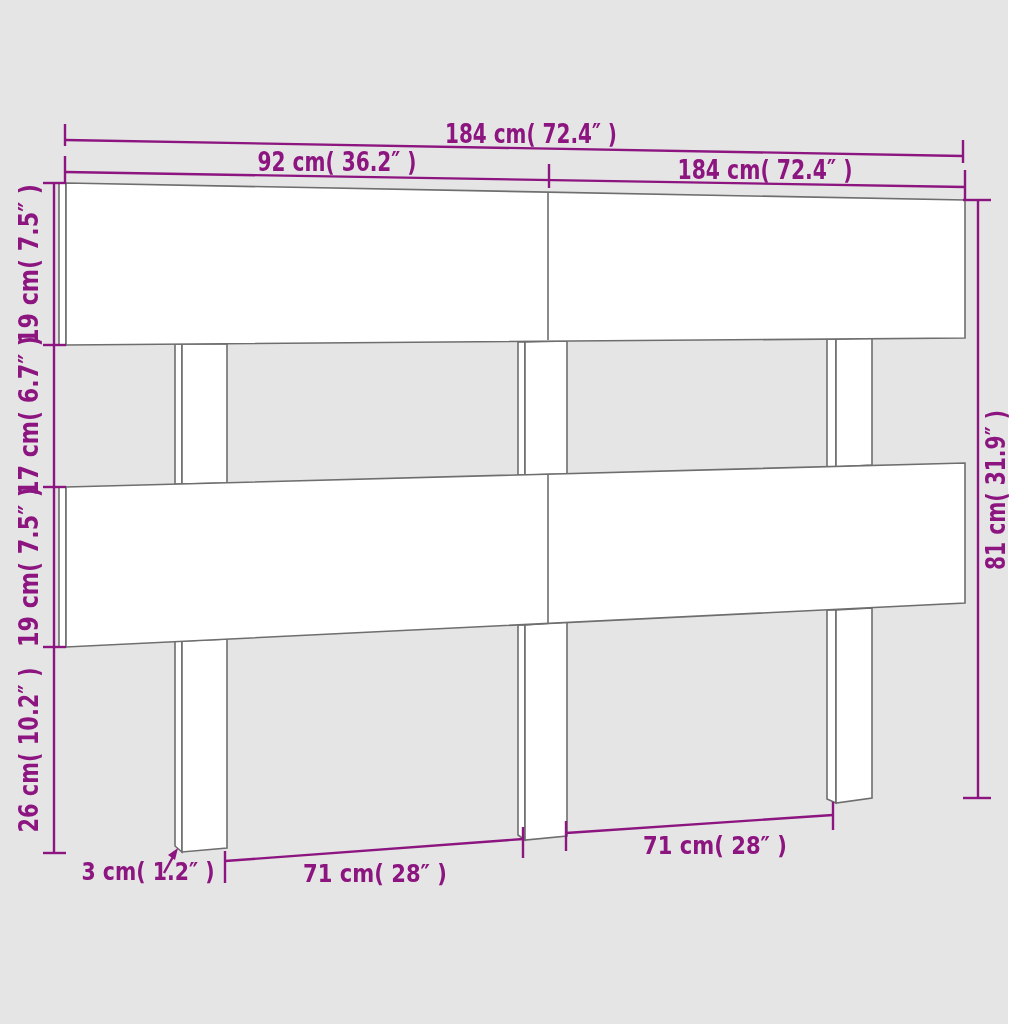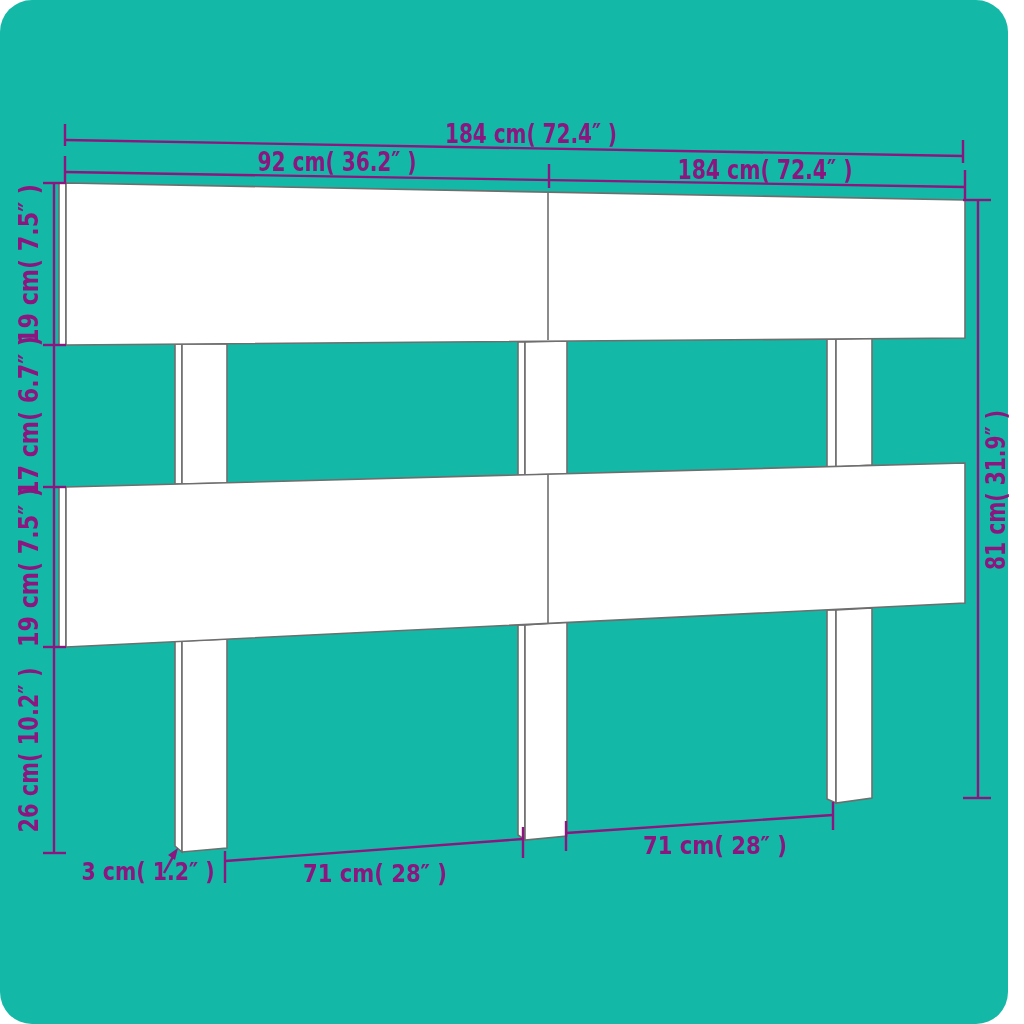--- a/index.html
+++ b/index.html
@@ -8,22 +8,21 @@
     background: #ffffff;
     width: 1024px;
     height: 1024px;
     overflow: hidden;
     font-family: "DejaVu Sans", "Liberation Sans", sans-serif;
   }
   .stage {
     position: relative;
     width: 1008px;
     height: 1024px;
-    background: #14b8a6;
-    border-radius: 32px;
+    background: #e5e5e5;
   }
   svg { display: block; }
   .wood {
     fill: #ffffff;
     stroke: #6e6e6e;
     stroke-width: 1.6;
     stroke-linejoin: miter;
   }
   .wood-line {
     fill: none;

